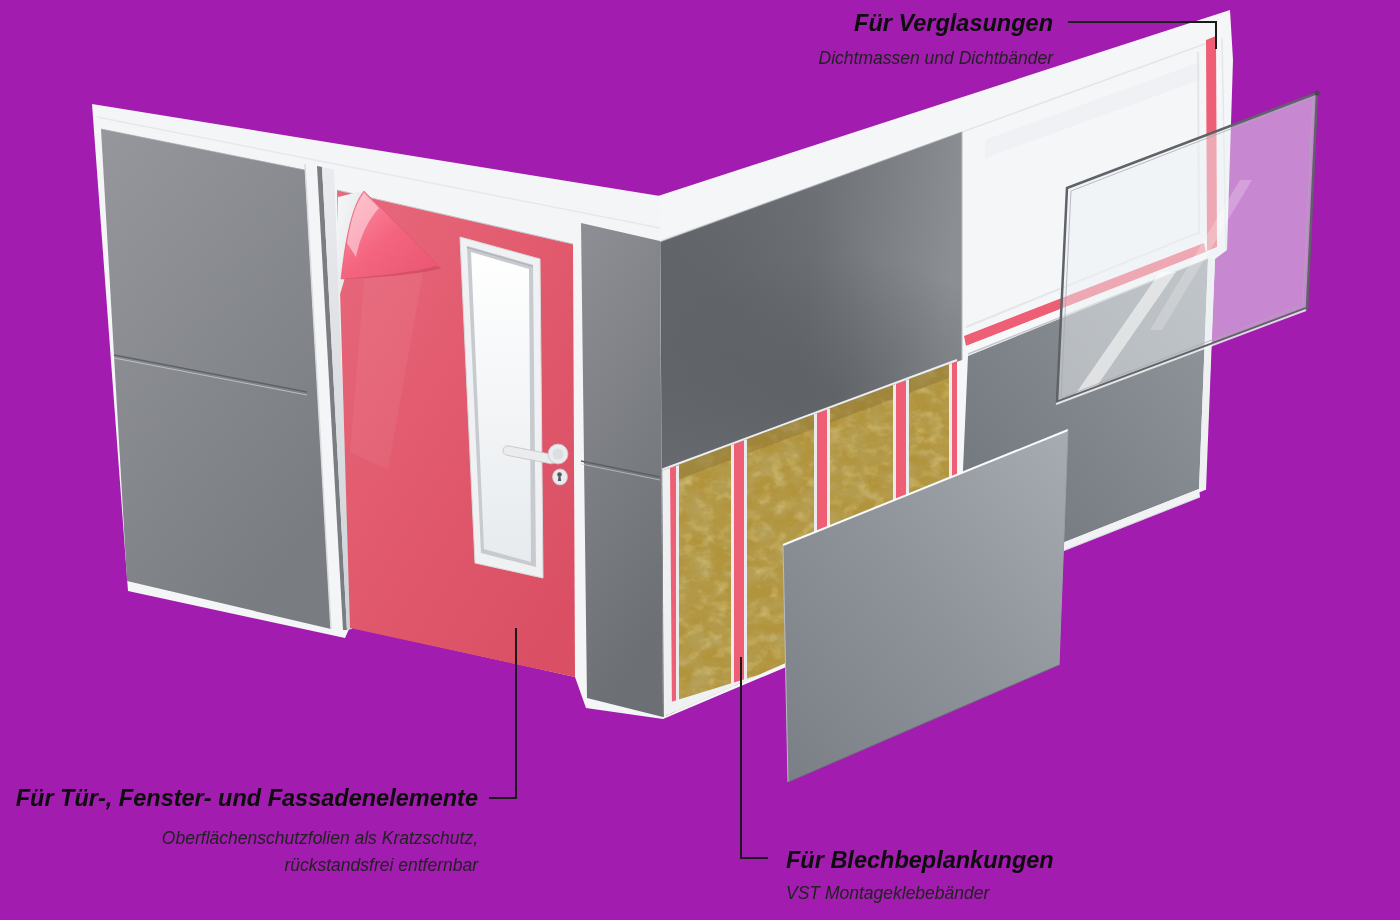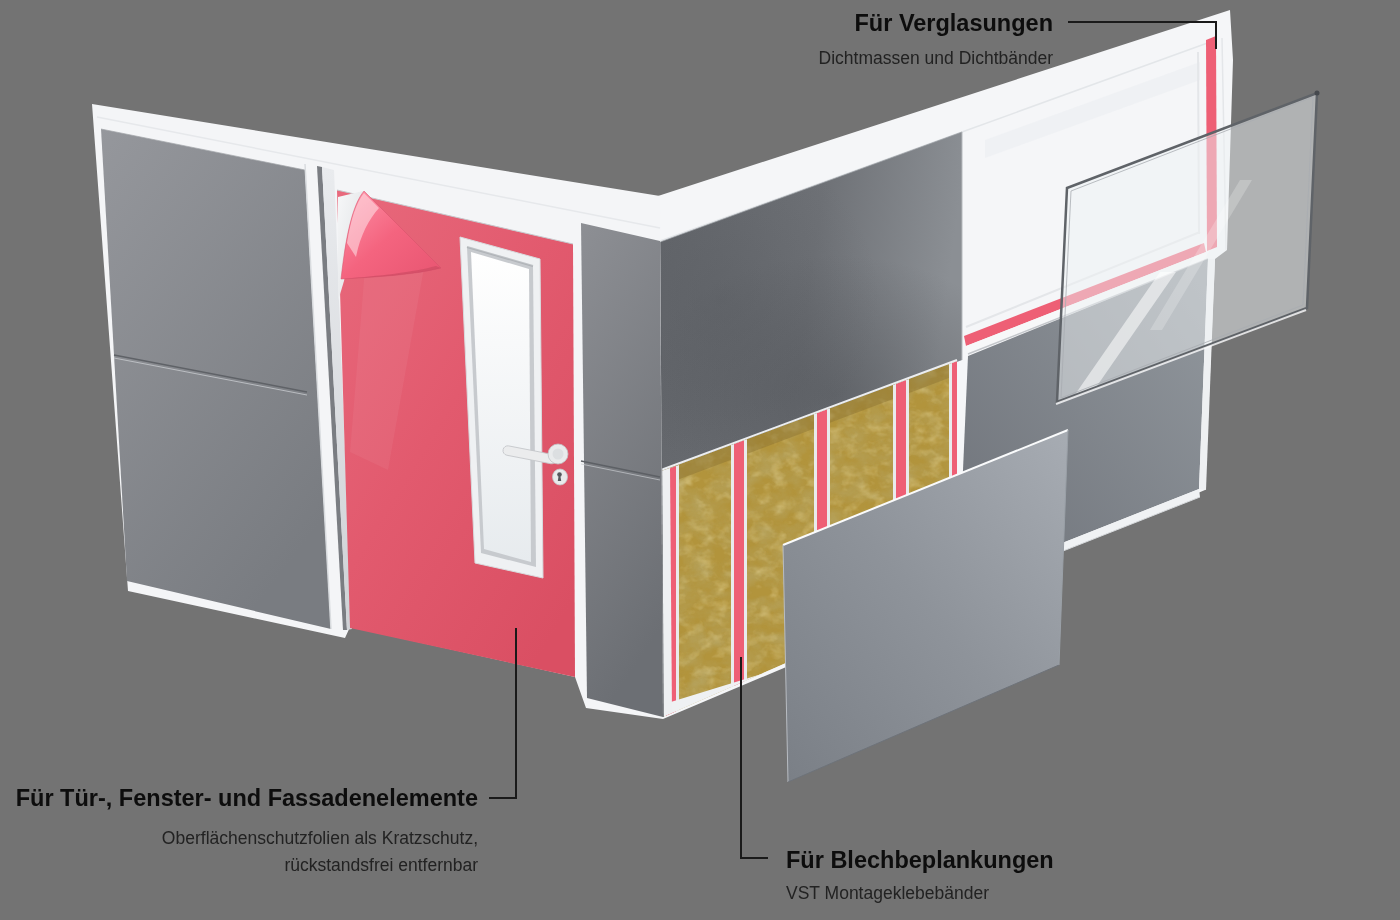--- a/index.html
+++ b/index.html
@@ -1,17 +1,17 @@
 <!DOCTYPE html>
 <html><head>
 <meta charset="utf-8">
 <style>
   html,body{margin:0;padding:0;background:#ffffff;}
-  .stage{position:relative;width:1400px;height:920px;background:#737373;overflow:hidden;
-         font-family:"Liberation Sans", sans-serif;}
+  .stage{position:relative;width:1400px;height:920px;background:#a21caf;overflow:hidden;
+         font-family:"Liberation Sans", sans-serif;font-style:italic;}
   svg{display:block;}
   text{font-family:"Liberation Sans", sans-serif;}
   .callout-title{font-size:23.5px;font-weight:700;fill:#0d0d0d;}
   .callout-sub{font-size:17.5px;font-weight:400;fill:#222222;}
 </style>
 </head>
 <body>
 
 <div class="stage">
 <svg width="1400" height="920" viewBox="0 0 1400 920">

